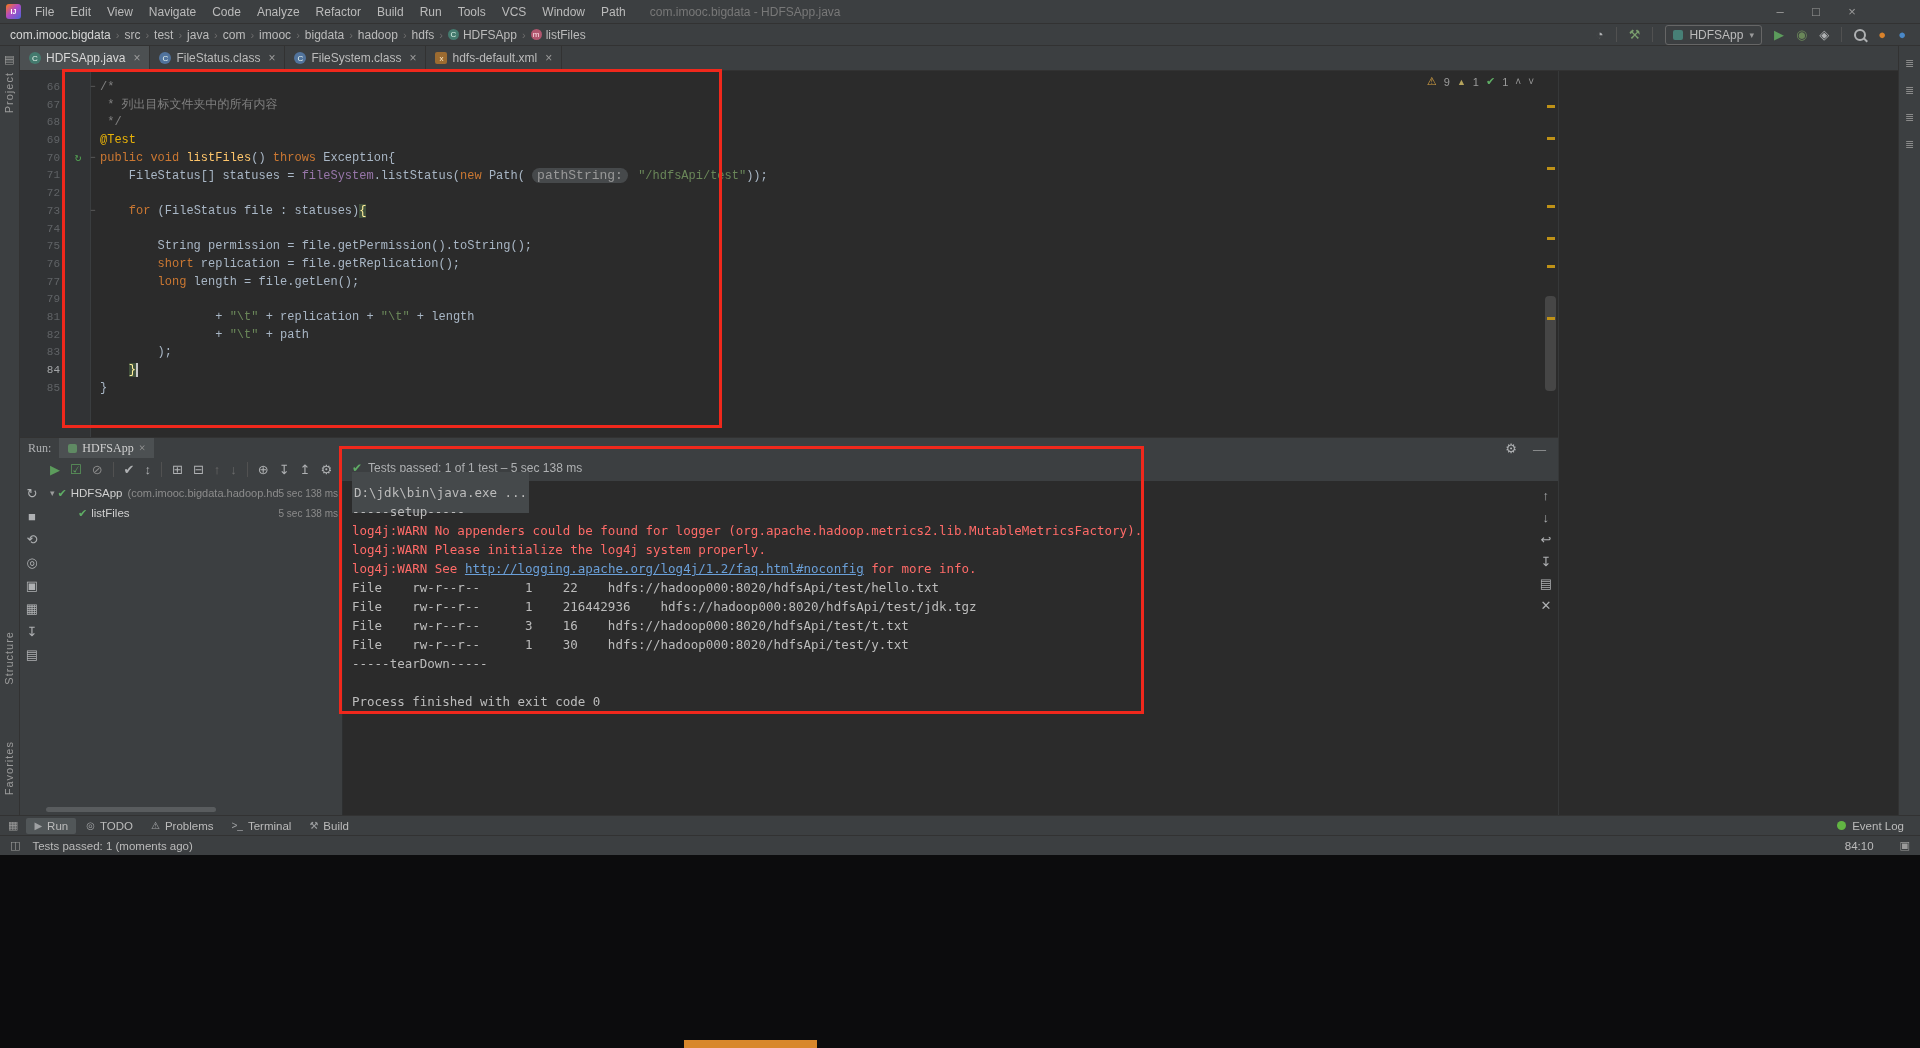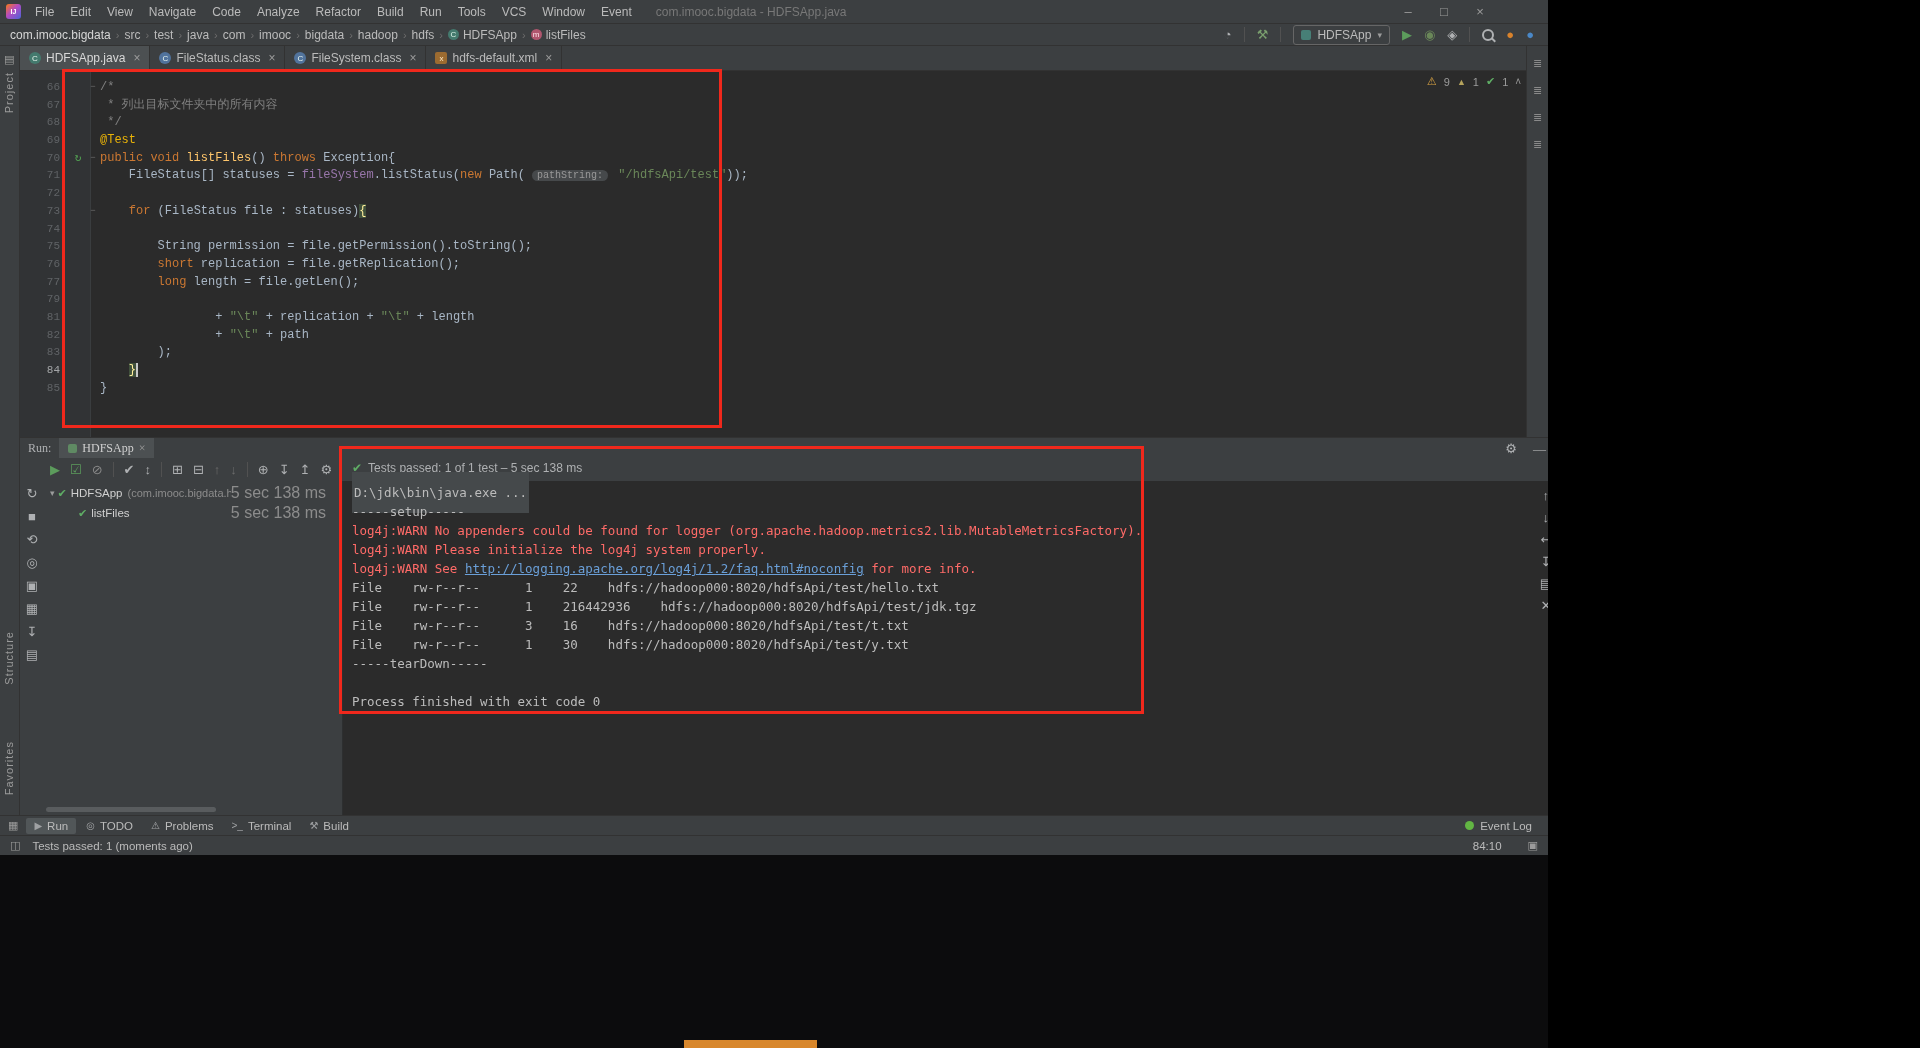--- a/index.html
+++ b/index.html
@@ -1,16 +1,16 @@
 <!DOCTYPE html>
 <html><head>
 <meta charset="utf-8">
 <style>
   html,body{margin:0;padding:0;background:#000;}
-  .screen{position:relative;width:1548px;height:1048px;background:#2b2b2b;overflow:hidden;
+  .screen{position:relative;width:1920px;height:1048px;background:#2b2b2b;overflow:hidden;
           font-family:"Liberation Sans","DejaVu Sans",sans-serif;}
   
   .titlebar{position:absolute;top:0;left:0;right:0;height:24px;background:#3c3f41;display:flex;align-items:center;padding-left:6px;box-sizing:border-box;border-bottom:1px solid #323232;}
   .app-icon{width:15px;height:15px;border-radius:3px;background:linear-gradient(135deg,#f97a12,#b44bc2 45%,#4a64d8);color:#fff;font-size:7px;font-weight:bold;display:flex;align-items:center;justify-content:center;margin-right:6px;flex:none;}
   .menu-item{color:#bbbbbb;font-size:12px;padding:0 8px;line-height:24px;cursor:default;}
   .win-title{color:#787878;font-size:12px;margin-left:16px;white-space:nowrap;}
   .win-controls{margin-left:auto;display:flex;align-items:center;color:#9b9b9b;margin-right:50px;}
   .win-btn{width:36px;text-align:center;font-size:13px;}
   
   .navbar{position:absolute;top:24px;left:0;right:0;height:22px;background:#3c3f41;border-bottom:1px solid #323232;display:flex;align-items:center;padding-left:8px;box-sizing:border-box;}
@@ -49,21 +49,21 @@
   .erow{display:flex;height:17.7px;line-height:17.7px;font-family:Liberation Mono, monospace;font-size:12px;position:relative;}
   .g-num{width:40px;text-align:right;padding-right:10px;color:#606366;font-size:11px;flex:none;}
   .g-num.cur{color:#a4a6a8;}
   .g-run{width:16px;flex:none;text-align:center;}
   .run-gut{color:#53a553;font-size:11px;}
   .g-fold{width:14px;flex:none;color:#6e6e6e;font-size:9px;text-align:center;}
   .code{white-space:pre;color:#a9b7c6;}
   .tk-c{color:#808080;} .tk-k{color:#cc7832;} .tk-a{color:#eab308;} .tk-s{color:#6a8759;}
   .tk-m{color:#ffc66b;} .tk-f{color:#9876aa;} .tk-sf{color:#9876aa;font-style:italic;} .tk-p{color:#a9b7c6;}
   .tk-hl{color:#ffef9c;background:#40503c;}
-  .tk-h{background:#46494b;color:#999;border-radius:8px;padding:0 5px;font-size:10px;margin-right:3px;}
+  .tk-h{background:#46494b;color:#999;border-radius:8px;padding:0 5px;font-size:13px;margin-right:3px;}
   .caret{display:inline-block;width:2px;height:14px;background:#c8c8c8;vertical-align:middle;}
   .inspect{position:absolute;top:4px;right:10px;display:flex;gap:7px;align-items:center;font-size:11px;color:#9b9b9b;}
   .insp-warn{color:#d9a343;font-size:11px;} .insp-weak{color:#b5a35c;font-size:9px;} .insp-ok{color:#5fad65;font-size:11px;}
   .insp-chev{font-size:10px;color:#9b9b9b;}
   .stripe{position:absolute;top:71px;left:1544px;width:14px;height:366px;background:#2b2b2b;}
   .mark{position:absolute;left:3px;width:8px;height:3px;background:#be9117;}
   .sthumb{position:absolute;left:1px;top:225px;height:95px;width:11px;border-radius:4px;background:rgba(255,255,255,.13);}
   .east{position:absolute;top:71px;left:1558px;width:340px;height:744px;background:#2b2b2b;border-left:1px solid #363839;box-sizing:border-box;}
   
   .strip-right{position:absolute;top:46px;right:0;width:22px;height:769px;background:#3c3f41;border-left:1px solid #323232;box-sizing:border-box;display:flex;flex-direction:column;align-items:center;padding-top:12px;gap:16px;}
@@ -80,21 +80,21 @@
   .status-check{color:#5fad65;font-size:12px;}
   .run-body{position:absolute;top:43px;left:0;right:0;bottom:0;display:flex;}
   .run-strip{width:24px;display:flex;flex-direction:column;align-items:center;gap:10px;padding-top:6px;color:#9b9b9b;font-size:12px;flex:none;}
   .tree{width:299px;position:relative;border-right:1px solid #2d2f30;box-sizing:border-box;padding-top:2px;flex:none;}
   .trow{display:flex;align-items:center;height:20px;font-size:11.5px;padding-left:6px;}
   .trow.child{padding-left:34px;}
   .tw-chev{color:#9b9b9b;font-size:9px;margin-right:3px;}
   .tw-check{color:#5fad65;font-size:11px;margin-right:4px;}
   .tw-name{color:#d0d0d0;white-space:nowrap;}
   .tw-pkg{color:#8c8c8c;margin-left:5px;font-size:11px;white-space:nowrap;overflow:hidden;}
-  .tw-time{margin-left:auto;color:#8c8c8c;font-size:16px;padding-right:16px;white-space:nowrap;flex:none;}
+  .tw-time{margin-left:auto;color:#8c8c8c;font-size:10px;padding-right:4px;white-space:nowrap;flex:none;}
   .tree-hscroll{position:absolute;bottom:3px;left:2px;width:170px;height:5px;background:#595c5e;border-radius:3px;}
   .console{flex:1;background:#2b2b2b;position:relative;}
   .console-out{position:absolute;top:2px;left:9px;right:34px;font-family:"DejaVu Sans Mono",monospace;font-size:12.5px;}
   .cline{height:19px;line-height:19px;white-space:pre;}
   .cl-sel{background:#45494b;color:#bcbcbc;padding:13px 2px;}
   .cl-plain{color:#bcbcbc;} .cl-err{color:#ff6b68;}
   .cl-link{color:#6a9fd8;text-decoration:underline;}
   .console-icons{position:absolute;top:8px;right:6px;display:flex;flex-direction:column;gap:9px;align-items:center;color:#afb1b3;font-size:12px;}
   
   .anno{position:absolute;border:3px solid #f0281c;z-index:40;box-sizing:border-box;}
@@ -127,21 +127,21 @@
         <span class="menu-item">View</span>
         <span class="menu-item">Navigate</span>
         <span class="menu-item">Code</span>
         <span class="menu-item">Analyze</span>
         <span class="menu-item">Refactor</span>
         <span class="menu-item">Build</span>
         <span class="menu-item">Run</span>
         <span class="menu-item">Tools</span>
         <span class="menu-item">VCS</span>
         <span class="menu-item">Window</span>
-        <span class="menu-item">Event</span>
+        <span class="menu-item">Path</span>
       </div>
     <span class="win-title">com.imooc.bigdata - HDFSApp.java</span>
     <div class="win-controls">
       <span class="win-btn">–</span>
       <span class="win-btn">□</span>
       <span class="win-btn">×</span>
     </div>
   </div>
 
   <div class="navbar">

